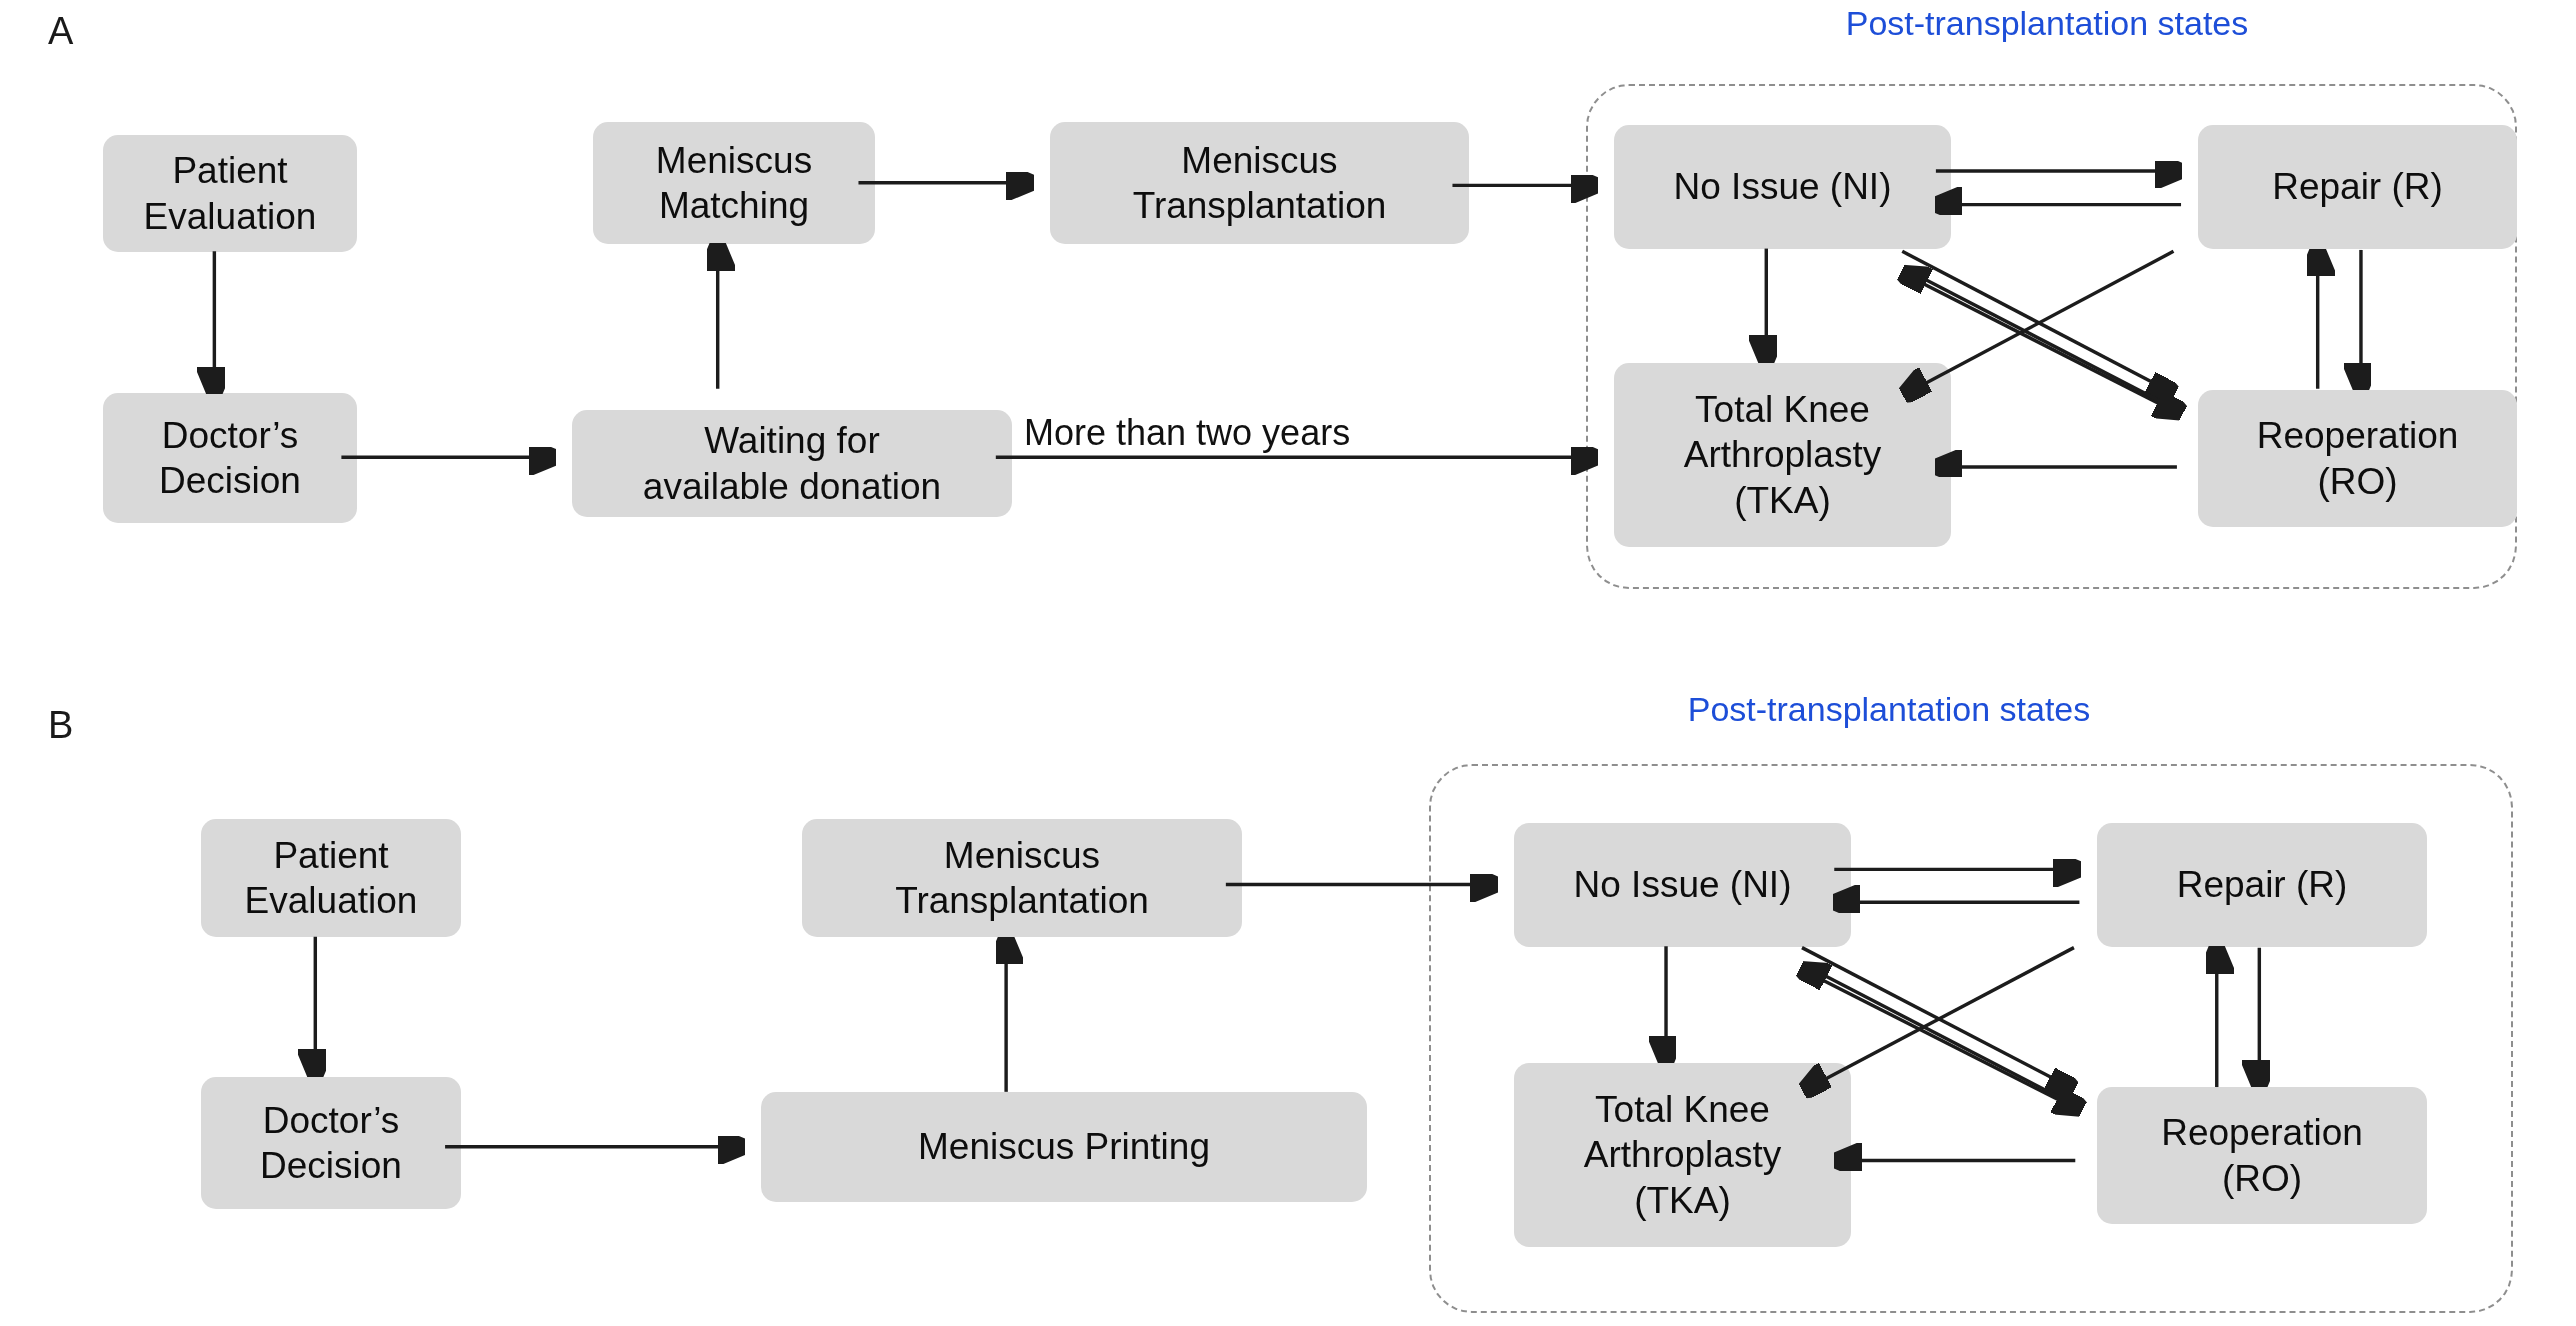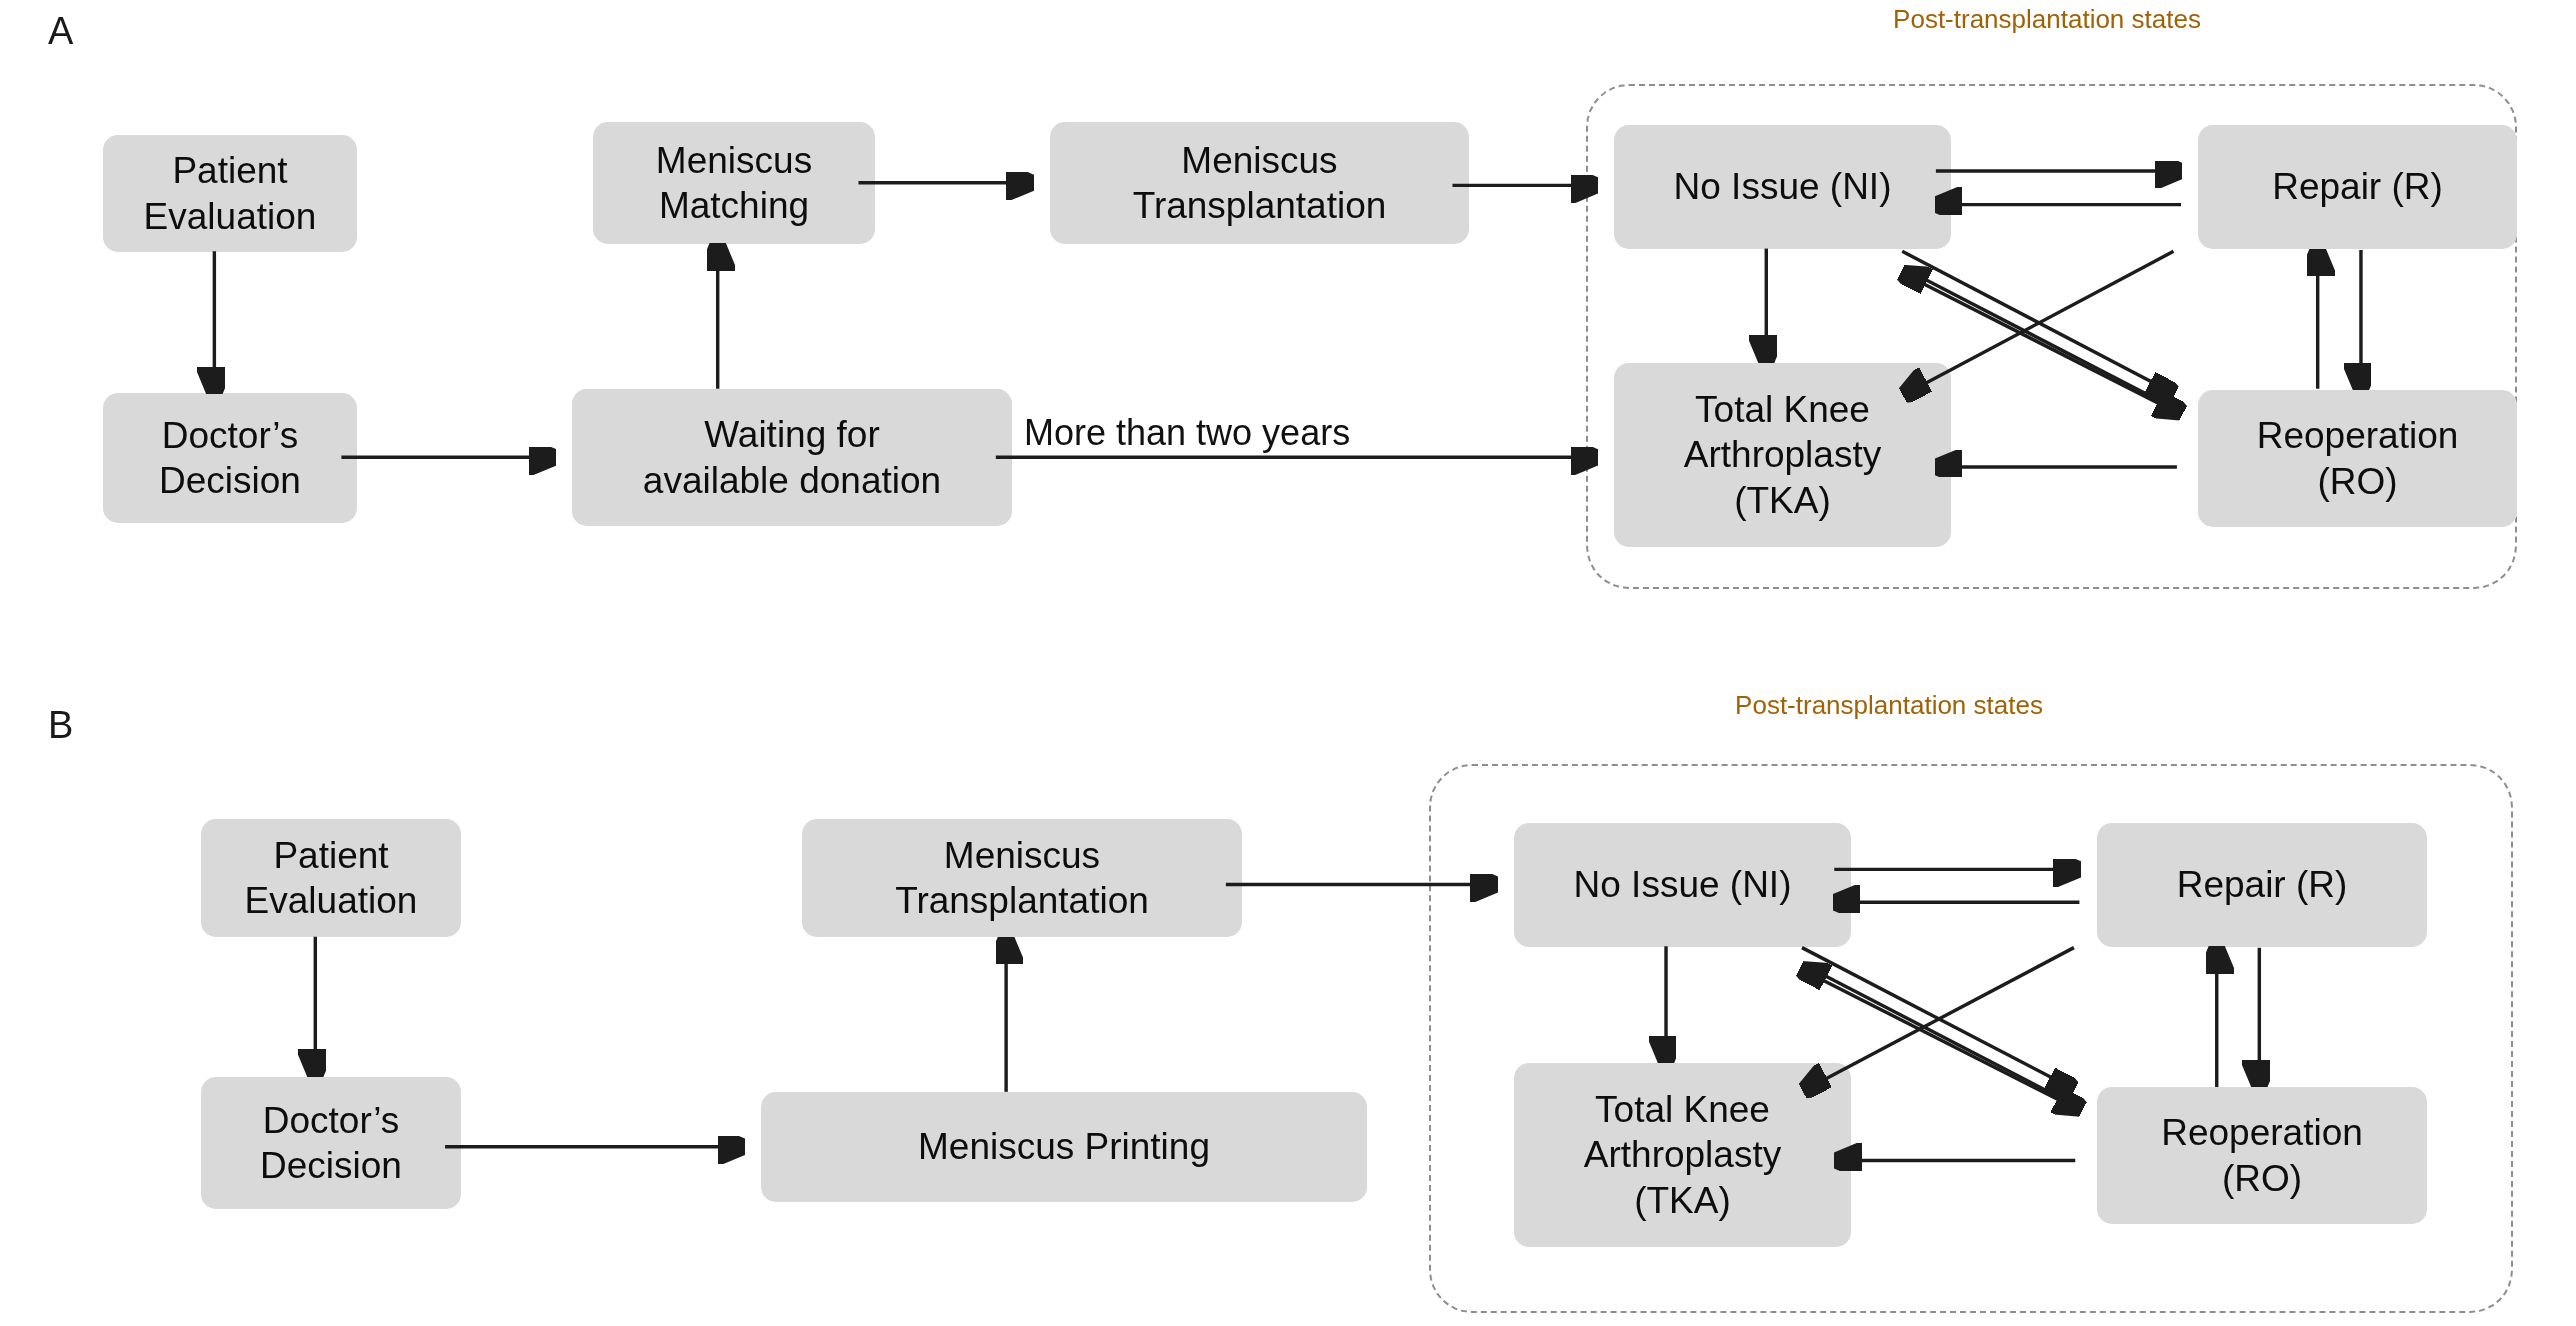--- a/index.html
+++ b/index.html
@@ -23,22 +23,22 @@
   .panel-letter {
     position: absolute;
     font-size: 38px;
     color: #1a1a1a;
     font-family: "Liberation Sans", sans-serif;
     font-weight: 400;
     line-height: 1;
   }
   .group-title {
     position: absolute;
-    font-size: 26px;
-    color: #a16207;
+    font-size: 34px;
+    color: #1d4ed8;
     text-align: center;
     line-height: 1.05;
     white-space: nowrap;
   }
   .dashed-box {
     position: absolute;
     border: 2.7px dashed #8e8e8e;
     border-radius: 43px;
     box-sizing: border-box;
     background: transparent;
@@ -103,21 +103,21 @@
   <div class="node" style="left:87px; top:393px; width:254px; height:130px;">
     <span class="nlabel">Doctor’s
 Decision</span>
   </div>
 
   <div class="node" style="left:577px; top:122px; width:282px; height:122px;">
     <span class="nlabel">Meniscus
 Matching</span>
   </div>
 
-  <div class="node" style="left:556px; top:389px; width:440px; height:137px;">
+  <div class="node" style="left:556px; top:410px; width:440px; height:107px;">
     <span class="nlabel">Waiting for
 available donation</span>
   </div>
 
   <div class="node" style="left:1034px; top:122px; width:419px; height:122px;">
     <span class="nlabel">Meniscus
 Transplantation</span>
   </div>
 
   <div class="node" style="left:1598px; top:125px; width:337px; height:124px;">

